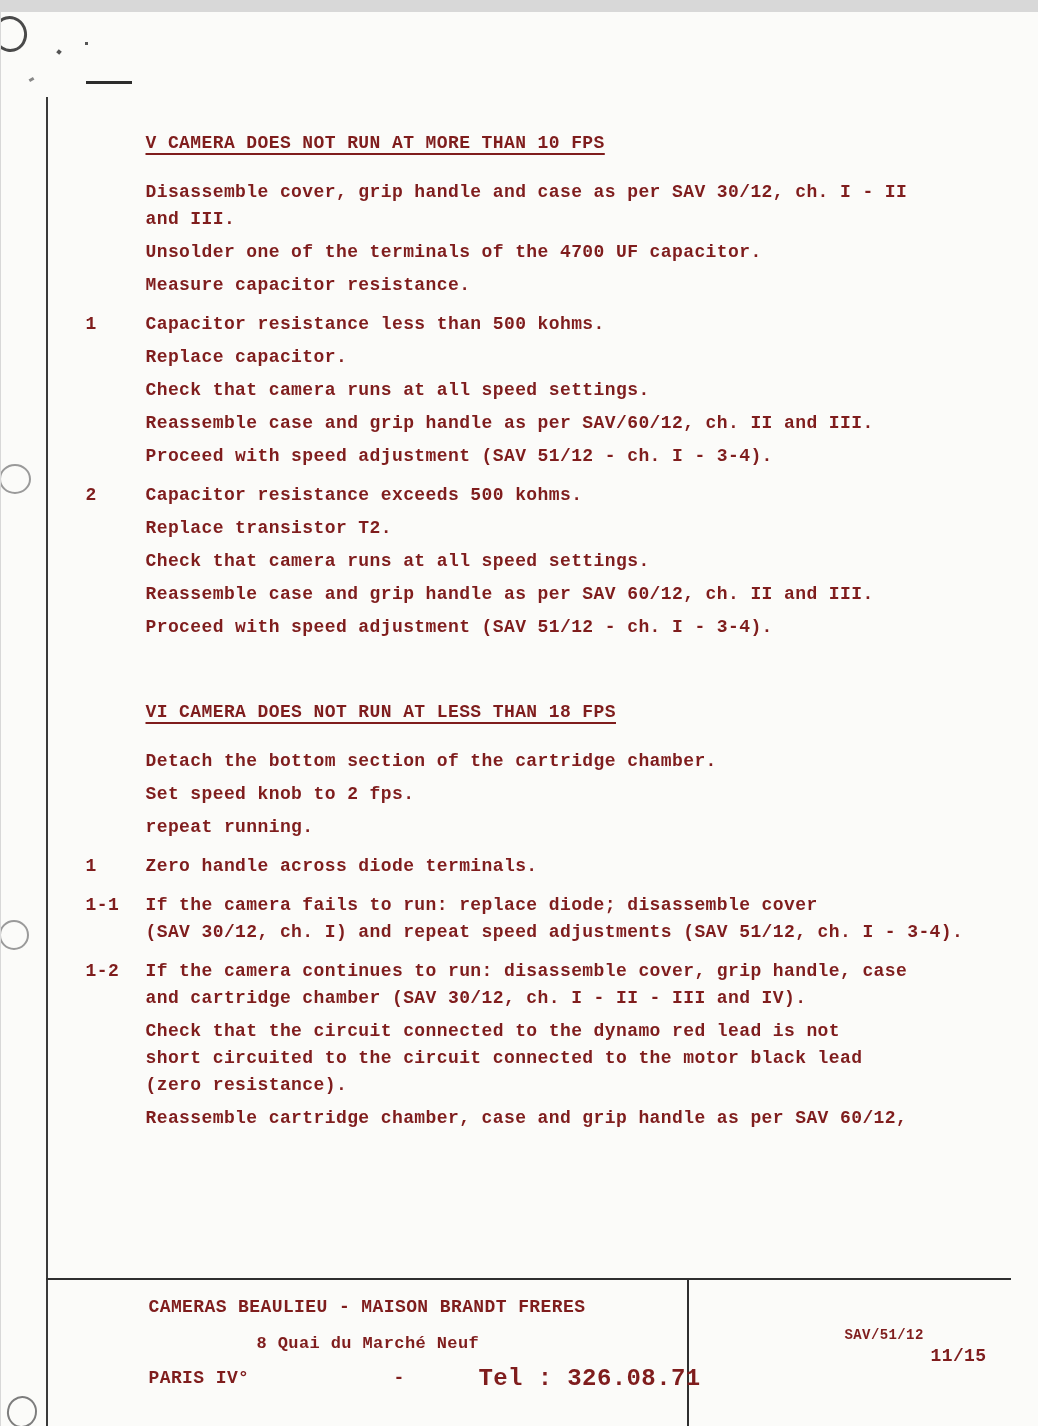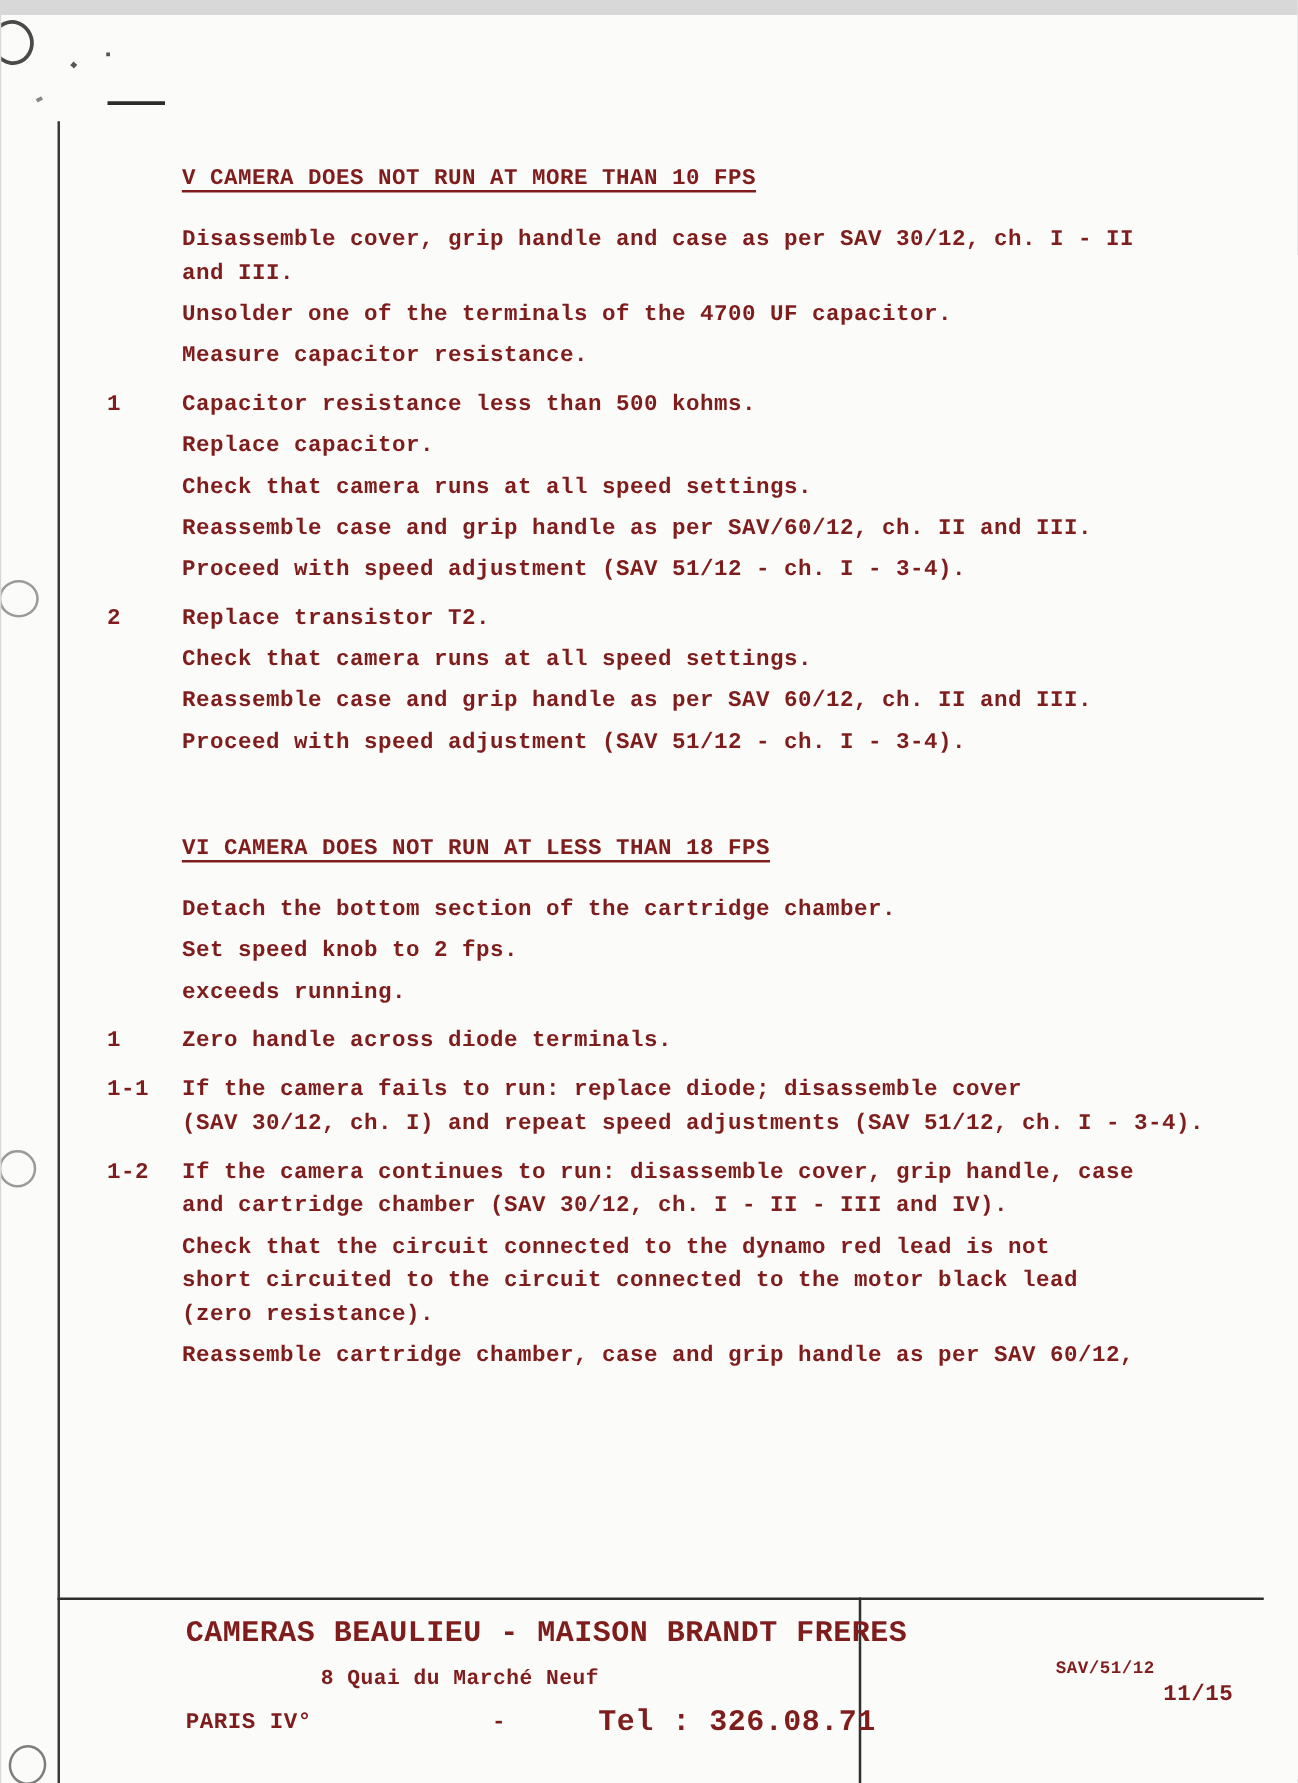--- a/index.html
+++ b/index.html
@@ -41,21 +41,21 @@
     margin-bottom:22px;
     white-space:pre;
   }
   .para { margin:0 0 6px 0; }
   .line { line-height:27px; white-space:pre; }
   .item { position:relative; margin-top:12px; }
   .item .num { position:absolute; left:-60px; top:0; line-height:27px; }
   .section-vi { margin-top:58px; }
 
   
-  .footer-company { position:absolute; left:148px; top:1282px; font-size:24px; letter-spacing:0.4px; line-height:27px; white-space:pre; }
+  .footer-company { position:absolute; left:148px; top:1282px; font-size:18px; letter-spacing:0.4px; line-height:27px; white-space:pre; }
   .footer-address { position:absolute; left:256px; top:1318px; font-size:17px; letter-spacing:0.4px; line-height:27px; white-space:pre; }
   .footer-city    { position:absolute; left:148px; top:1353px; font-size:18px; letter-spacing:0.4px; line-height:27px; white-space:pre; }
   .footer-dash    { position:absolute; left:393px; top:1353px; font-size:18px; line-height:27px; }
   .footer-tel     { position:absolute; left:478px; top:1353px; font-size:24px; letter-spacing:0.4px; line-height:27px; white-space:pre; }
   .footer-ref     { position:absolute; left:844px; top:1310px; font-size:14px; letter-spacing:0.4px; line-height:27px; white-space:pre; }
   .footer-page    { position:absolute; left:930px; top:1331px; font-size:18px; letter-spacing:0.4px; line-height:27px; white-space:pre; }
 </style>
 </head>
 <body>
 
@@ -102,20 +102,23 @@
           <div class="line">Reassemble case and grip handle as per SAV/60/12, ch. II and III.</div>
         </div>
         <div class="para">
           <div class="line">Proceed with speed adjustment (SAV 51/12 - ch. I - 3-4).</div>
         </div>
       </div>
 
       <div class="item">
         <span class="num">2</span>
         <div class="para">
+          <div class="line">Capacitor resistance exceeds 500 kohms.</div>
+        </div>
+        <div class="para">
           <div class="line">Replace transistor T2.</div>
         </div>
         <div class="para">
           <div class="line">Check that camera runs at all speed settings.</div>
         </div>
         <div class="para">
           <div class="line">Reassemble case and grip handle as per SAV 60/12, ch. II and III.</div>
         </div>
         <div class="para">
           <div class="line">Proceed with speed adjustment (SAV 51/12 - ch. I - 3-4).</div>
@@ -126,21 +129,21 @@
     <div class="section section-vi">
       <div class="section-title">VI CAMERA DOES NOT RUN AT LESS THAN 18 FPS</div>
 
       <div class="para">
         <div class="line">Detach the bottom section of the cartridge chamber.</div>
       </div>
       <div class="para">
         <div class="line">Set speed knob to 2 fps.</div>
       </div>
       <div class="para">
-        <div class="line">exceeds running.</div>
+        <div class="line">repeat running.</div>
       </div>
 
       <div class="item">
         <span class="num">1</span>
         <div class="para">
           <div class="line">Zero handle across diode terminals.</div>
         </div>
       </div>
 
       <div class="item">

